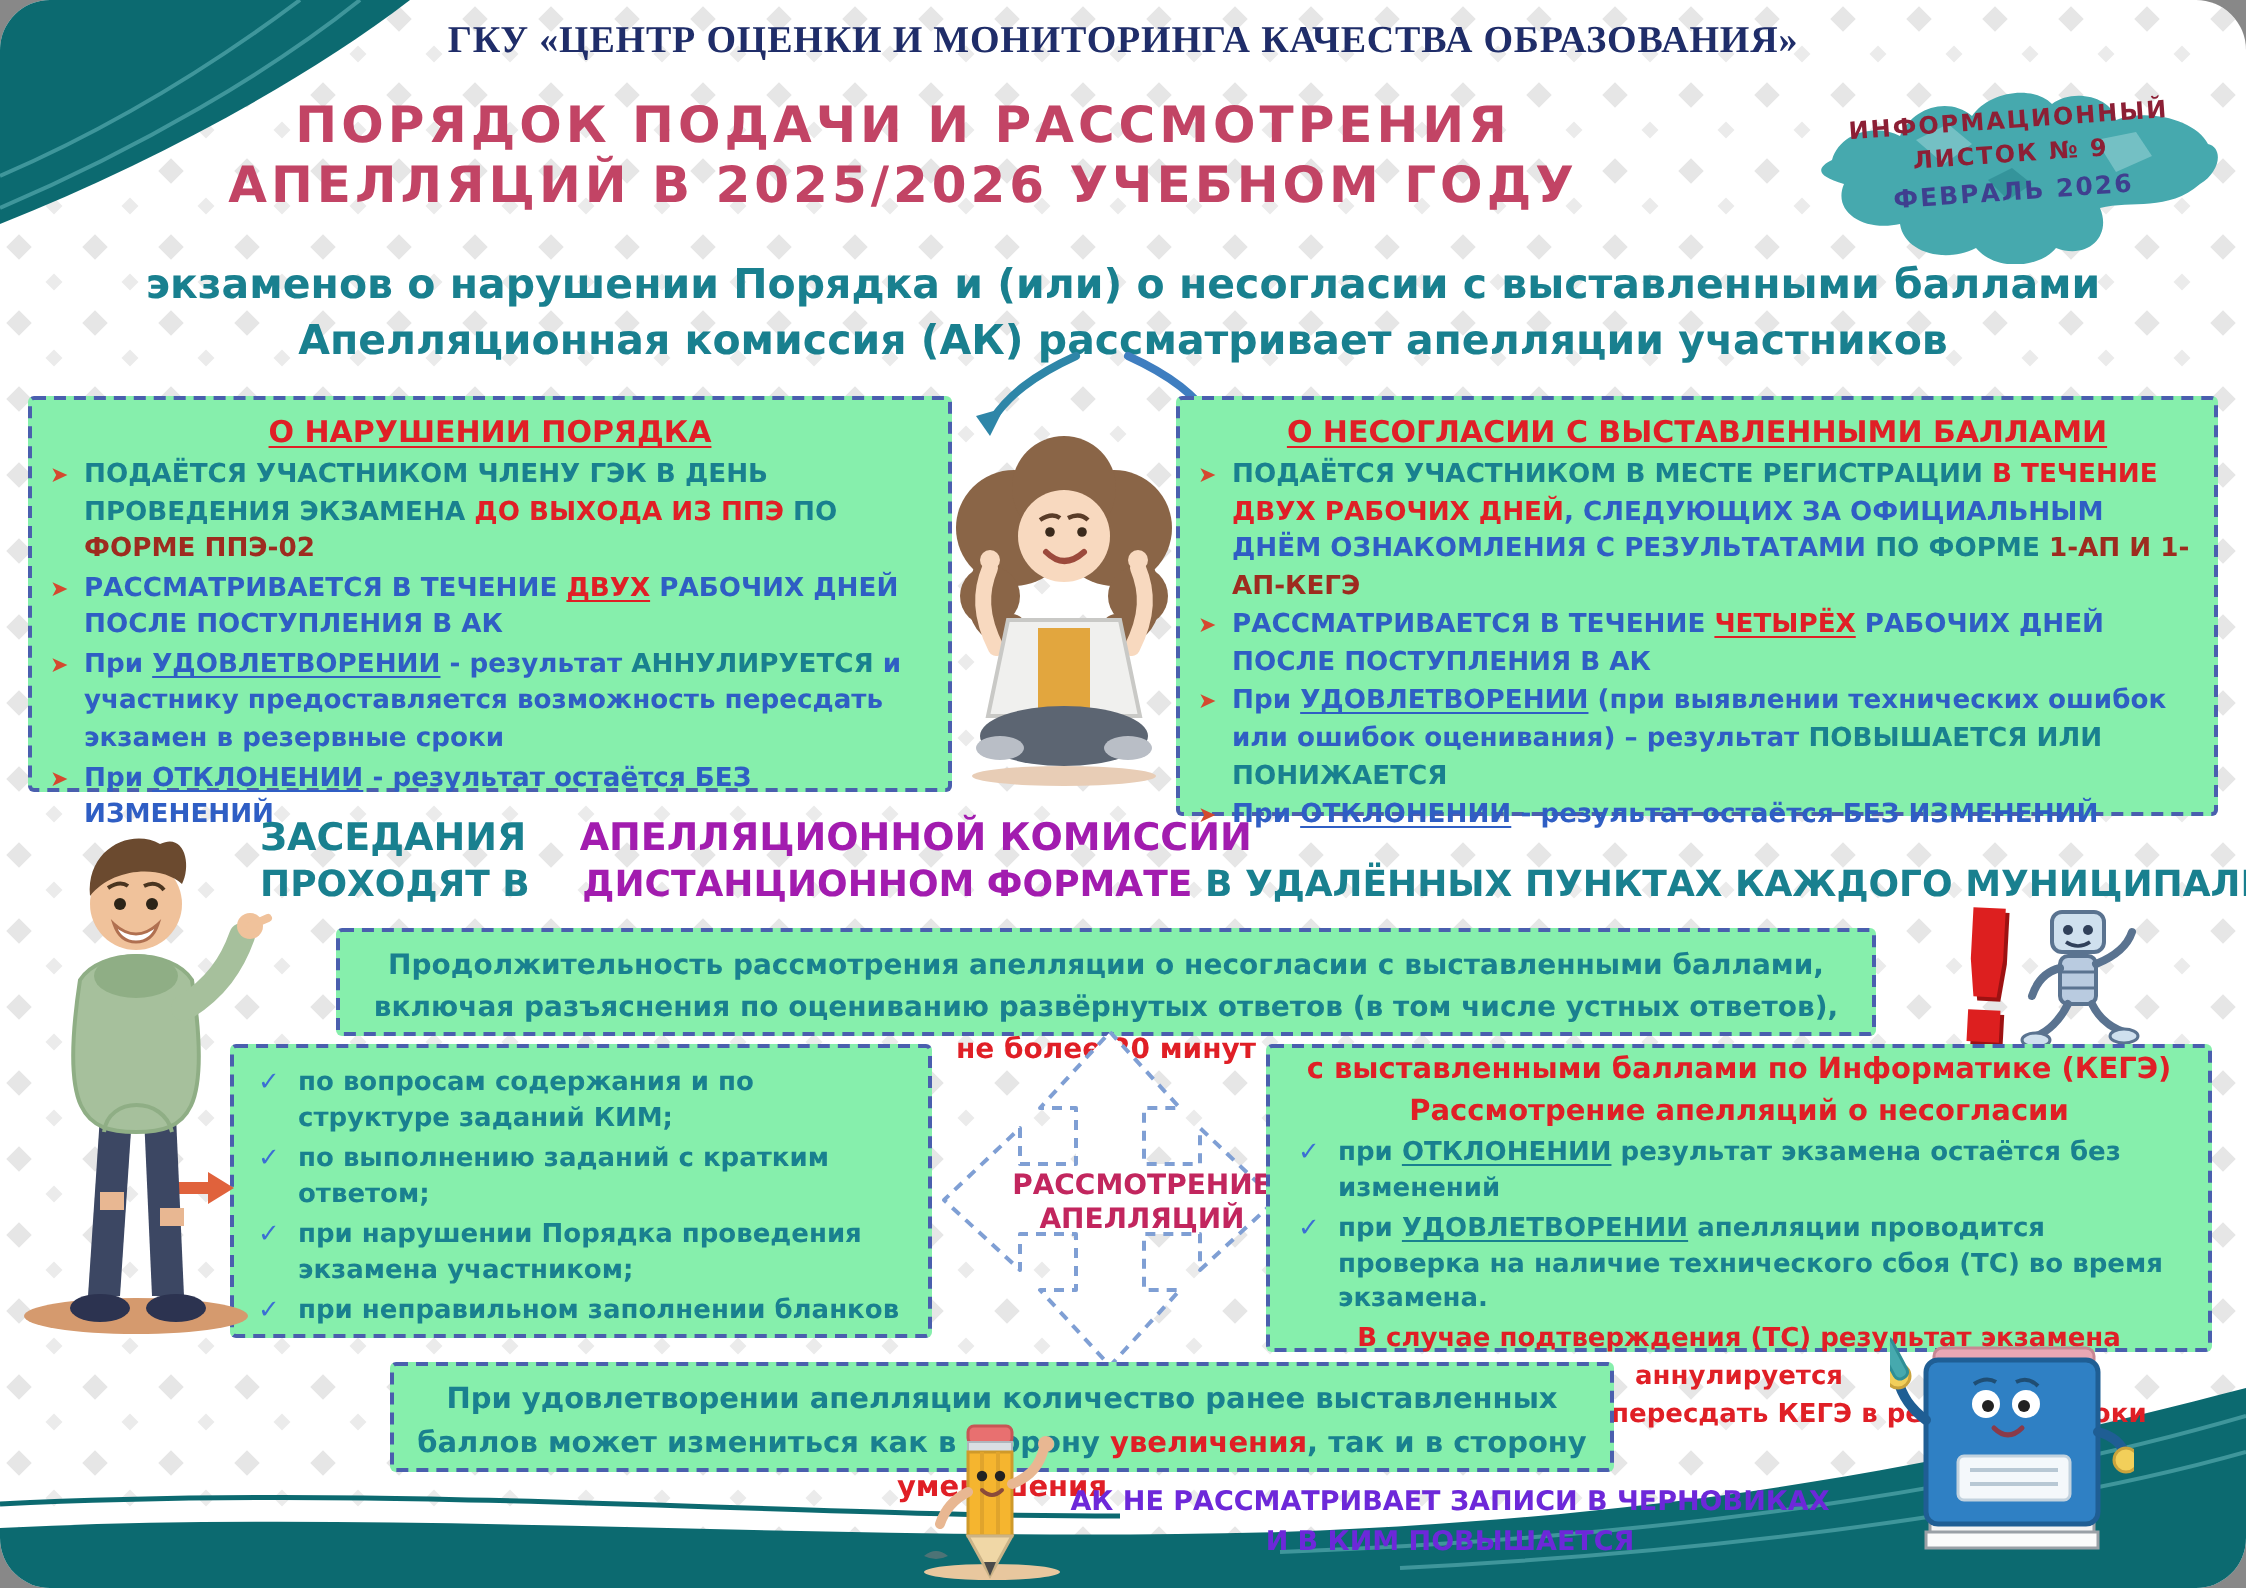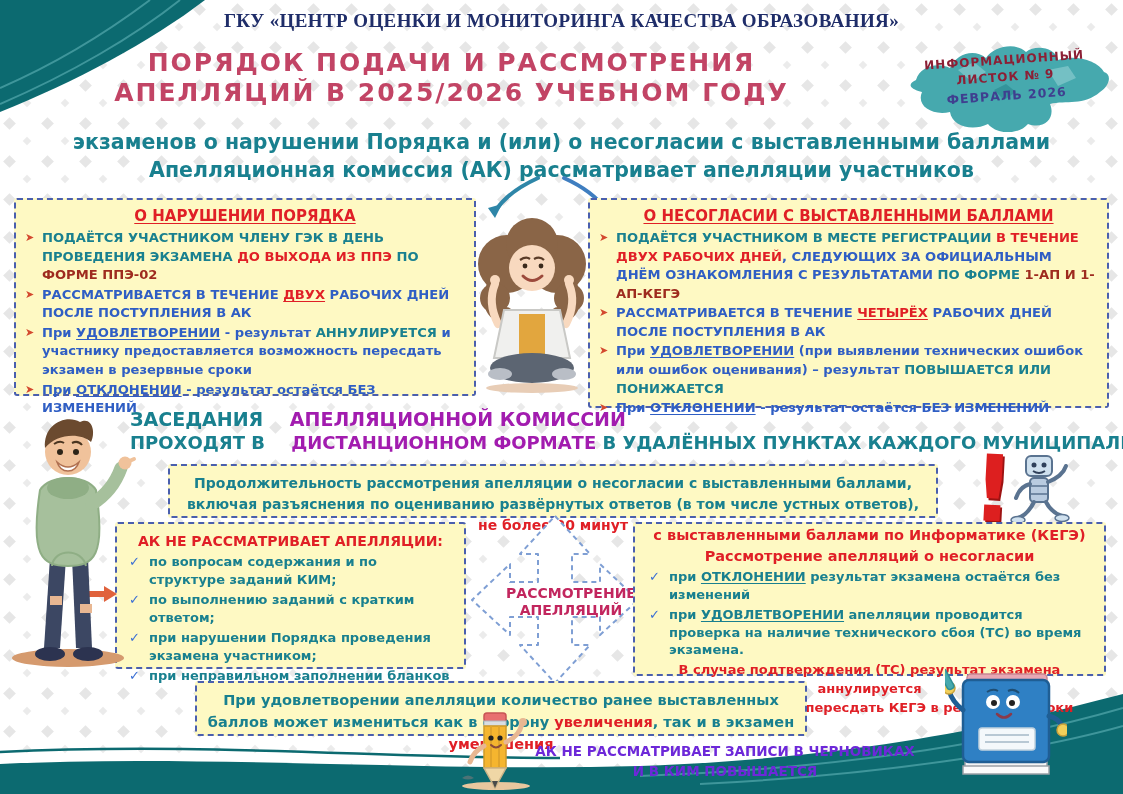--- a/index.html
+++ b/index.html
@@ -1,33 +1,33 @@
 <!DOCTYPE html>
 <html><head>
 <meta charset="utf-8">
 <style>
   html,body{margin:0;padding:0;background:#888;}
   .page{position:relative;width:1123px;height:794px;background:#fff;overflow:hidden;
-        font-family:"DejaVu Sans","Liberation Sans",sans-serif;}
+        font-family:"DejaVu Sans","Liberation Sans",sans-serif;border-radius:25px;}
   .abs{position:absolute;}
   .teal{color:#19808f;} .blue{color:#2f5ec4;} .red{color:#e01f26;}
   .darkred{color:#9e2b1f;} .crimson{color:#a21caf;margin-left:20px;}
   .u{text-decoration:underline;text-underline-offset:2px;margin-top:35px;}
   .org{top:10px;left:0;right:0;text-align:center;font-family:"Liberation Serif","DejaVu Serif",serif;
        font-weight:700;font-size:19px;color:#1f2d69;letter-spacing:.4px;}
   .title{top:48px;left:0;right:220px;text-align:center;font-weight:700;font-size:25px;
          color:#c24465;letter-spacing:2px;line-height:30px;}
   .subtitle{top:128px;left:0;right:0;text-align:center;font-weight:700;font-size:20.5px;
             color:#19808f;line-height:28px;}
   .badge{top:30px;left:898px;width:215px;height:102px;}
   .badge-text{top:22px;left:0;width:215px;text-align:center;transform:rotate(-4deg);
               font-weight:700;line-height:1.45;letter-spacing:1px;}
   .badge-text .l1,.badge-text .l2{color:#8c1f35;font-size:12px;}
   .badge-text .l3{color:#3f3f8f;font-size:12.5px;}
-  .ibox{background:#fef9c3;border:2px dashed #4a5fae;border-radius:3px;box-sizing:border-box;}
+  .ibox{background:#86efac;border:2px dashed #4a5fae;border-radius:3px;box-sizing:border-box;}
   .box-title{text-align:center;color:#e01f26;font-weight:700;text-decoration:underline;
              text-underline-offset:2px;margin:2px 0 4px;}
   .b-row{display:flex;align-items:flex-start;margin:1px 0;}
   .b-mark{flex:0 0 17px;color:#d4492f;font-size:11px;line-height:1.5;padding-top:1px;}
   .b-text{flex:1;font-weight:700;font-size:13.1px;line-height:1.42;}
   .c-row{display:flex;align-items:flex-start;margin:2px 0;}
   .c-mark{flex:0 0 20px;color:#3b6fd4;font-size:13px;font-weight:700;line-height:1.4;padding-left:4px;}
   .c-text{flex:1;font-weight:700;font-size:13px;line-height:1.38;color:#19808f;}
   .vbox{top:198px;left:14px;width:462px;height:198px;padding:5px 9px;}
   .dbox{top:198px;left:588px;width:521px;height:210px;padding:5px 9px;}
@@ -190,21 +190,20 @@
     <rect x="22" y="26" width="18" height="24" rx="4" fill="#b9cbe0" stroke="#5a7390" stroke-width="2"></rect>
     <path d="M22,34 h18 M22,42 h18" stroke="#5a7390" stroke-width="1.5"></path>
     <path d="M40,30 C50,26 56,20 58,14" stroke="#5a7390" stroke-width="4" fill="none" stroke-linecap="round"></path>
     <path d="M22,32 C14,34 10,40 8,46" stroke="#5a7390" stroke-width="4" fill="none" stroke-linecap="round"></path>
     <path d="M26,50 C22,58 16,64 10,66 M38,50 C42,58 48,62 54,64" stroke="#5a7390" stroke-width="4" fill="none" stroke-linecap="round"></path>
     <ellipse cx="10" cy="68" rx="7" ry="3.5" fill="#cfe0ee" stroke="#5a7390" stroke-width="1.5"></ellipse>
     <ellipse cx="54" cy="66" rx="7" ry="3.5" fill="#cfe0ee" stroke="#5a7390" stroke-width="1.5"></ellipse>
   </svg>
 
   <div class="abs ibox norev">
-    <div class="box-title">АК НЕ РАССМАТРИВАЕТ АПЕЛЛЯЦИИ:</div>
     <div class="c-row">
       <span class="c-mark">✓</span>
       <div class="c-text">по вопросам содержания и по структуре заданий КИМ;</div>
     </div>
     <div class="c-row">
       <span class="c-mark">✓</span>
       <div class="c-text">по выполнению заданий с кратким ответом;</div>
     </div>
     <div class="c-row">
       <span class="c-mark">✓</span>
@@ -239,21 +238,21 @@
       <div class="c-text"><span class="teal">при </span><span class="teal u">ОТКЛОНЕНИИ</span><span class="teal"> результат экзамена остаётся без изменений</span></div>
     </div>
     <div class="c-row">
       <span class="c-mark">✓</span>
       <div class="c-text"><span class="teal">при </span><span class="teal u">УДОВЛЕТВОРЕНИИ</span><span class="teal"> апелляции проводится проверка на наличие технического сбоя (ТС) во время экзамена.</span></div>
     </div>
     <div class="kege-note">В случае подтверждения (ТС) результат экзамена аннулируется</div>
     <div class="kege-note">и участник может пересдать КЕГЭ в резервные сроки</div>
   </div>
 
-  <div class="abs ibox score"><span class="teal">При удовлетворении апелляции количество ранее выставленных баллов может измениться как в сторону </span><span class="red">увеличения</span><span class="teal">, так и в экзамен </span><span class="red">уменьшения</span></div>
+  <div class="abs ibox score"><span class="teal">При удовлетворении апелляции количество ранее выставленных баллов может измениться как в сторону </span><span class="red">увеличения</span><span class="teal">, так и в сторону </span><span class="red">уменьшения</span></div>
 
   <svg class="abs" style="left:2px;top:408px;" width="135" height="262" viewBox="0 0 135 262">
     <ellipse cx="66" cy="250" rx="56" ry="9" fill="#d59a6e"></ellipse>
     <path d="M48,150 L64,150 L58,240 L42,240 Z" fill="#3c4763"></path>
     <path d="M70,150 L86,150 L90,240 L74,240 Z" fill="#3c4763"></path>
     <rect x="48" y="188" width="12" height="9" fill="#e8b792"></rect>
       <rect x="78" y="196" width="12" height="9" fill="#e8b792"></rect>
     <ellipse cx="48" cy="246" rx="15" ry="7" fill="#2c3350"></ellipse>
       <ellipse cx="86" cy="246" rx="15" ry="7" fill="#2c3350"></ellipse>
     <path d="M38,82 C28,148 40,158 66,158 C92,158 104,148 94,82 C84,66 48,66 38,82 Z" fill="#a6c09c" stroke="#8fae85" stroke-width="2"></path>

